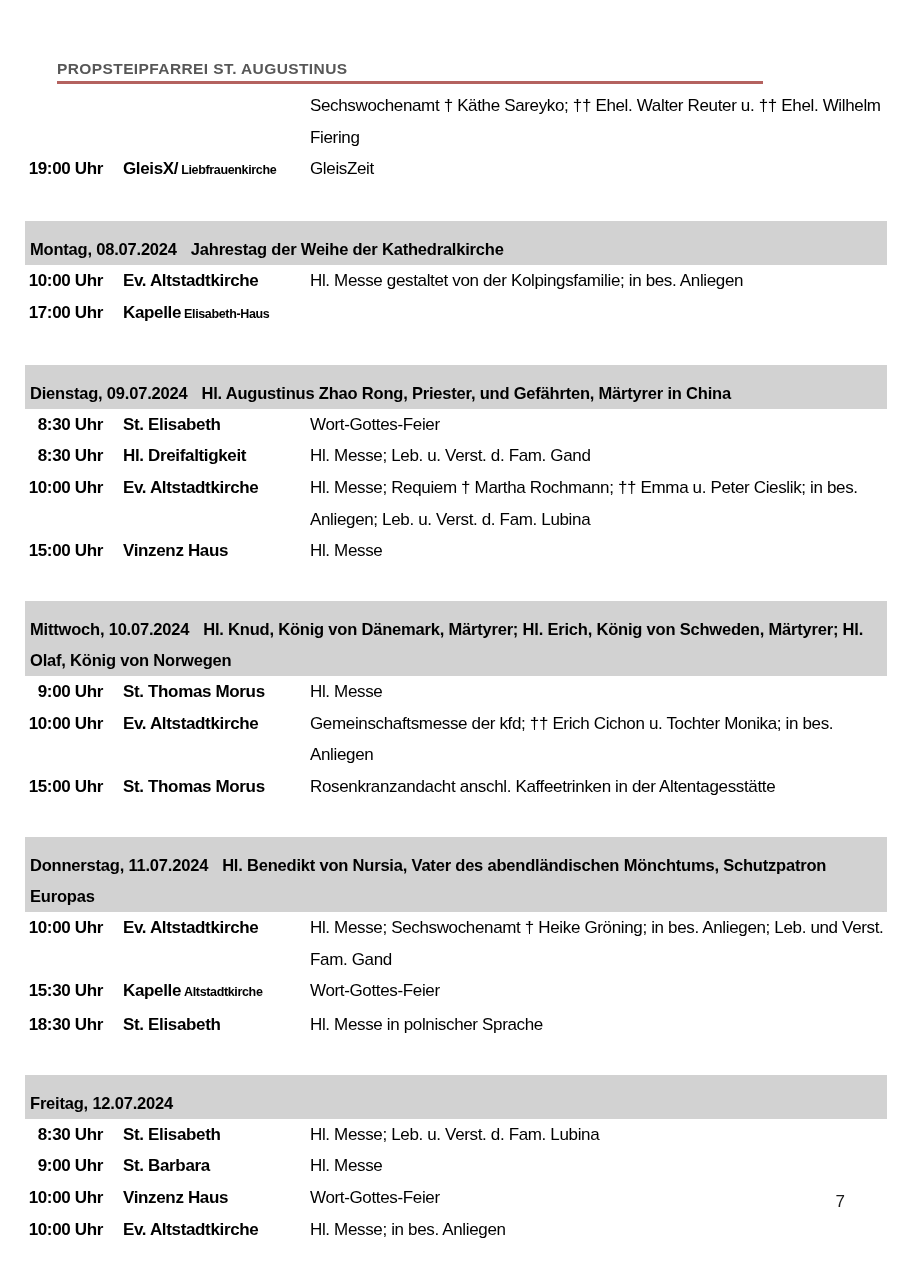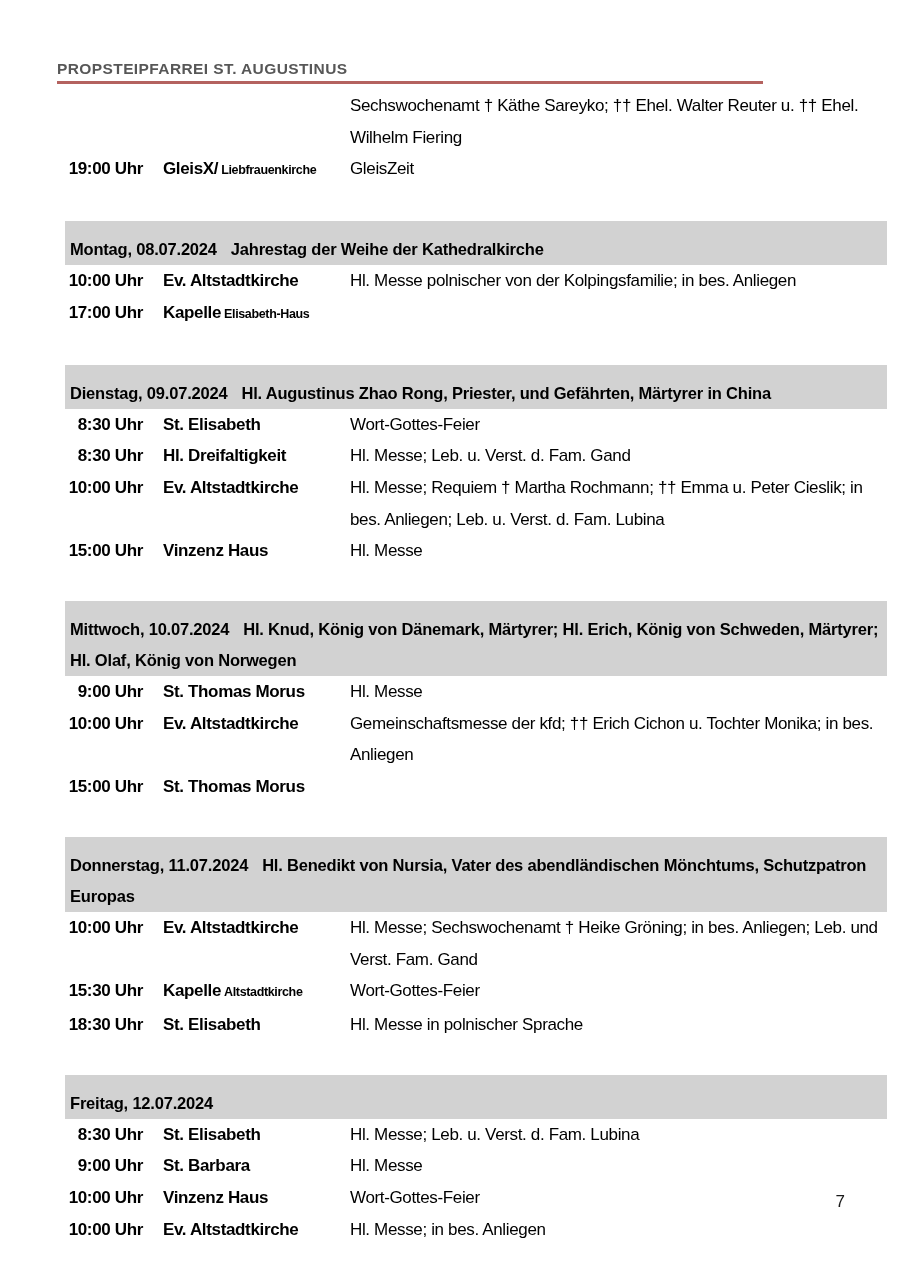--- a/index.html
+++ b/index.html
@@ -24,21 +24,21 @@
   }
   .header-title{
     font-size:15.5px;font-weight:bold;color:var(--header-text);
     letter-spacing:0.4px;line-height:18px;
   }
 
   
   .schedule{
     position:absolute;top:90px;left:25px;width:862px;
   }
-  .day-section{margin-top:34px;margin-left:40px;}
+  .day-section{margin-top:34px;}
   .day-section.intro{margin-top:0;}
 
   .day-banner{
     background:var(--banner-bg);
     font-weight:bold;font-size:16.5px;line-height:31px;
     letter-spacing:-0.2px;
     padding:13px 8px 0 5px;
   }
   .day-title{margin-left:14px;}
 
@@ -91,21 +91,21 @@
   </div>
 </div>
   </section>
 
   <section class="day-section">
     <div class="day-banner"><span class="day-date">Montag, 08.07.2024</span><span class="day-title">Jahrestag der Weihe der Kathedralkirche</span></div>
     <div class="rows">
   <div class="row">
     <div class="col-time">10:00 Uhr</div>
     <div class="col-loc"><span class="loc-main">Ev. Altstadtkirche</span></div>
-    <div class="col-desc"><span class="desc-bold">Hl. Messe polnischer von der Kolpingsfamilie</span><span class="desc-rest">; in bes. Anliegen</span></div>
+    <div class="col-desc"><span class="desc-bold">Hl. Messe gestaltet von der Kolpingsfamilie</span><span class="desc-rest">; in bes. Anliegen</span></div>
   </div>
 
   <div class="row">
     <div class="col-time">17:00 Uhr</div>
     <div class="col-loc"><span class="loc-main">Kapelle</span><span class="loc-sub">Elisabeth-Haus</span></div>
   </div>
 </div>
   </section>
 
   <section class="day-section">
@@ -148,20 +148,21 @@
 
   <div class="row">
     <div class="col-time">10:00 Uhr</div>
     <div class="col-loc"><span class="loc-main">Ev. Altstadtkirche</span></div>
     <div class="col-desc"><span class="desc-bold">Gemeinschaftsmesse der kfd</span><span class="desc-rest">; †† Erich Cichon u. Tochter Monika; in bes. Anliegen</span></div>
   </div>
 
   <div class="row">
     <div class="col-time">15:00 Uhr</div>
     <div class="col-loc"><span class="loc-main">St. Thomas Morus</span></div>
+    <div class="col-desc"><span class="desc-bold">Rosenkranzandacht</span><span class="desc-rest"> anschl. Kaffeetrinken in der Altentagesstätte</span></div>
   </div>
 </div>
   </section>
 
   <section class="day-section">
     <div class="day-banner"><span class="day-date">Donnerstag, 11.07.2024</span><span class="day-title">Hl. Benedikt von Nursia, Vater des abendländischen Mönchtums, Schutzpatron Europas</span></div>
     <div class="rows">
   <div class="row">
     <div class="col-time">10:00 Uhr</div>
     <div class="col-loc"><span class="loc-main">Ev. Altstadtkirche</span></div>

